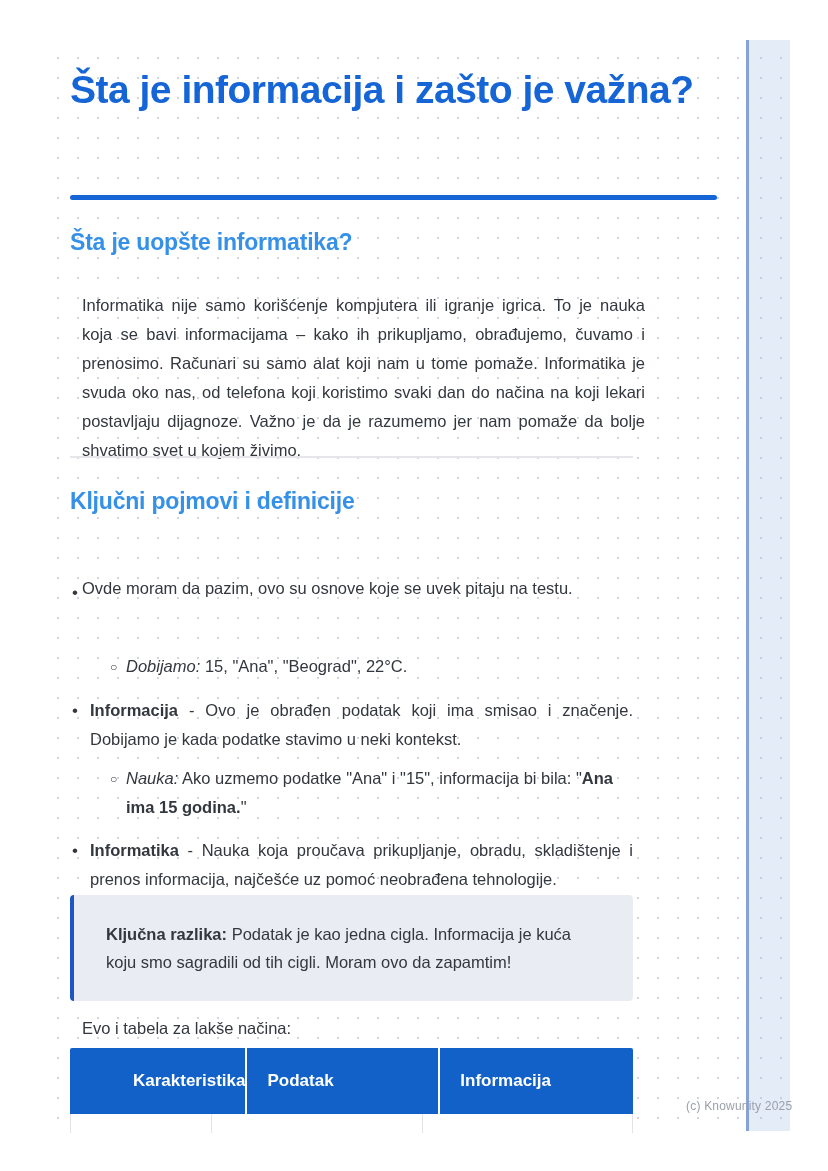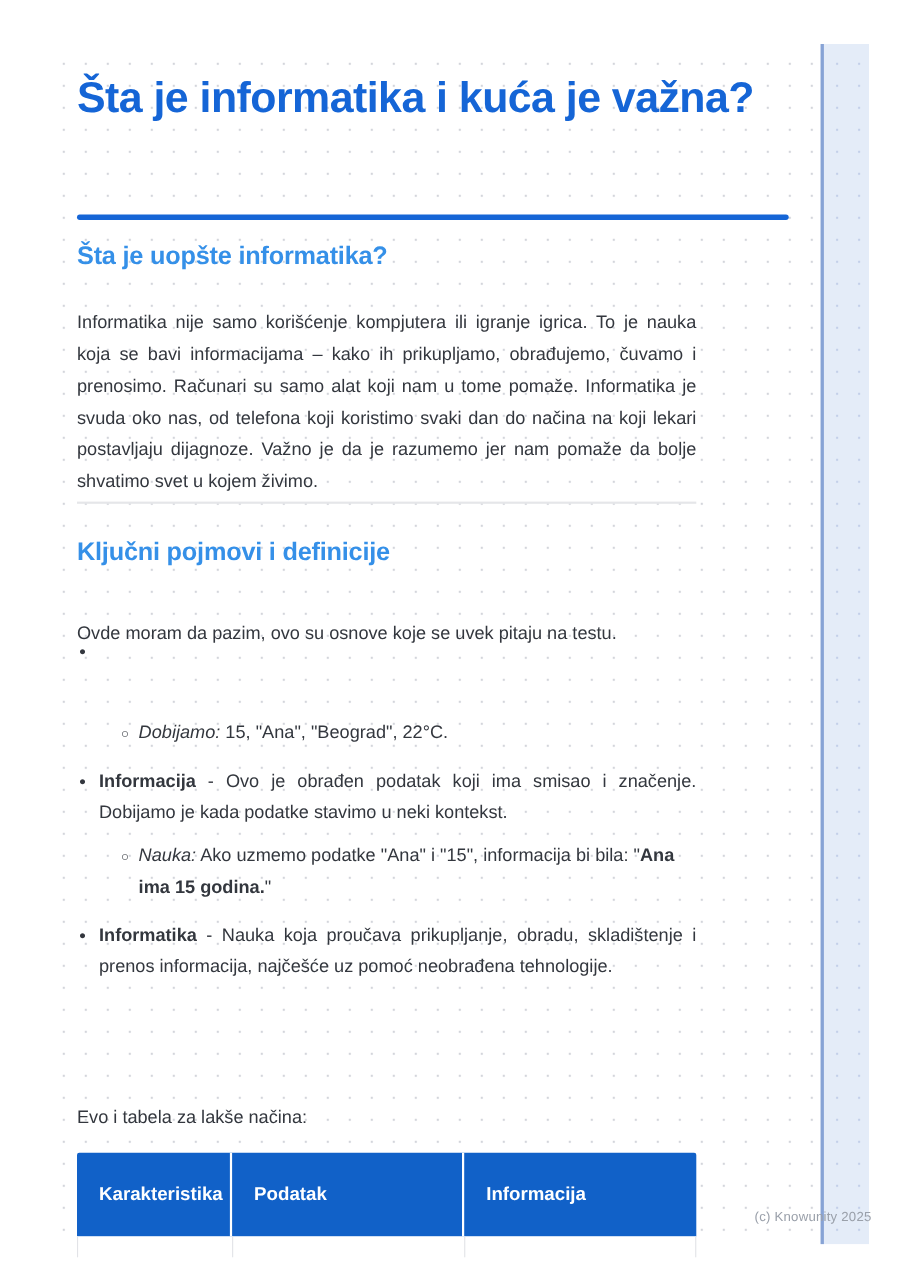--- a/index.html
+++ b/index.html
@@ -12,59 +12,59 @@
   .edge-strip{position:absolute;left:746px;top:40px;width:44px;height:1091px;
         background-color:#e4ecf8;
         background-image:radial-gradient(#c3cfe9 1.2px, transparent 1.45px);
         background-size:20px 20px;background-position:2px 8px;
         border-left:3px solid #87a3d5;box-sizing:border-box;}
 
   .abs{position:absolute;}
   h1{margin:0;font-size:39px;line-height:55px;font-weight:700;letter-spacing:-0.5px;color:var(--accent);}
   .title-rule{background:var(--accent);height:5px;border-radius:3px;}
   h2{margin:0;font-size:23px;font-weight:700;color:var(--heading);letter-spacing:-0.2px;}
-  p{margin:0;font-size:16.5px;line-height:29px;color:var(--text);}
+  p{margin:12px;font-size:16.5px;line-height:29px;color:var(--text);}
   .justify{text-align:justify;}
   .divider{height:2px;background:#e5e6e9;}
 
   .li{padding-left:20px;box-sizing:border-box;font-size:16.5px;line-height:29px;color:var(--text);}
   .li .marker{position:absolute;left:2px;top:0;line-height:29px;font-size:17px;color:var(--text);}
   .li-sub .marker{font-size:12px;left:4px;top:1px;}
 
   .callout{box-sizing:border-box;width:563px;background:#e9edf3;border-left:4px solid var(--callout-border);
            border-radius:4px;padding:13px 22px 13px 20px;}
   .callout p{line-height:28px;}
 
   .table{width:563px;}
-  .thead{display:flex;height:76px;background:var(--table-header);border-radius:2px 2px 0 0;}
+  .thead{display:flex;height:66px;background:var(--table-header);border-radius:2px 2px 0 0;padding-left:43px;}
   .th{display:flex;align-items:center;padding-left:20px;box-sizing:border-box;
       color:#ffffff;font-weight:700;font-size:17px;}
   .th1{width:141px;border-right:2px solid #ffffff;}
   .th2{width:211px;border-right:2px solid #ffffff;}
   .th3{width:211px;}
   .trow{display:flex;height:19px;background:#ffffff;}
   .td{box-sizing:border-box;border-left:1px solid #e2e3e7;}
   .td1{width:141px;}
   .td2{width:211px;}
   .td3{width:211px;border-right:1px solid #e2e3e7;}
 
   .watermark{font-size:12px;color:#9aa0aa;letter-spacing:0.2px;z-index:5;}
 </style>
 </head>
 <body>
 
 <div id="page">
   <div class="dots"></div>
   <div class="edge-strip"></div>
 
-  <h1 class="abs" style="left:70px;top:62px;width:670px;">Šta je informatika i kuća je važna?</h1>
+  <h1 class="abs" style="left:70px;top:62px;width:670px;">Šta je informacija i zašto je važna?</h1>
 
   <div class="abs title-rule" style="left:70px;top:195px;width:647px;"></div>
 
-  <h2 class="abs" style="left:70px;top:219px;width:563px;">Šta je uopšte informatika?</h2>
+  <h2 class="abs" style="left:70px;top:229px;width:563px;">Šta je uopšte informatika?</h2>
 
   <p class="abs justify" style="left:70px;top:279px;width:563px;">Informatika nije samo korišćenje kompjutera ili igranje igrica. To je nauka koja se bavi informacijama – kako ih prikupljamo, obrađujemo, čuvamo i prenosimo. Računari su samo alat koji nam u tome pomaže. Informatika je svuda oko nas, od telefona koji koristimo svaki dan do načina na koji lekari postavljaju dijagnoze. Važno je da je razumemo jer nam pomaže da bolje shvatimo svet u kojem živimo.</p>
 
   <div class="abs divider" style="left:70px;top:456px;width:563px;"></div>
 
   <h2 class="abs" style="left:70px;top:488px;width:563px;">Ključni pojmovi i definicije</h2>
 
   <p class="abs" style="left:70px;top:562px;width:563px;">Ovde moram da pazim, ovo su osnove koje se uvek pitaju na testu.</p>
 
   <div class="abs li li-main justify" style="left:70px;top:578px;width:563px;">
@@ -84,20 +84,23 @@
   <div class="abs li li-sub" style="left:106px;top:764px;width:508px;">
     <span class="marker">○</span>
     <span><span style="font-style: italic;">Nauka:</span><span> Ako uzmemo podatke "Ana" i "15", informacija bi bila: "</span><span style="font-weight: 700;">Ana ima 15 godina.</span><span>"</span></span>
   </div>
 
   <div class="abs li li-main justify" style="left:70px;top:836px;width:563px;">
     <span class="marker">•</span>
     <span><span style="font-weight: 700;">Informatika</span><span> - Nauka koja proučava prikupljanje, obradu, skladištenje i prenos informacija, najčešće uz pomoć neobrađena tehnologije.</span></span>
   </div>
 
+  <div class="abs callout" style="left:70px;top:895px;">
+    <p><span style="font-weight: 700;">Ključna razlika:</span><span> Podatak je kao jedna cigla. Informacija je kuća koju smo sagradili od tih cigli. Moram ovo da zapamtim!</span></p>
+  </div>
 
   <p class="abs" style="left:70px;top:1002px;width:563px;">Evo i tabela za lakše načina:</p>
 
   <div class="abs table" style="left:70px;top:1048px;">
     <div class="thead">
       <div class="th th1">Karakteristika</div>
       <div class="th th2">Podatak</div>
       <div class="th th3">Informacija</div>
     </div>
     <div class="trow">

